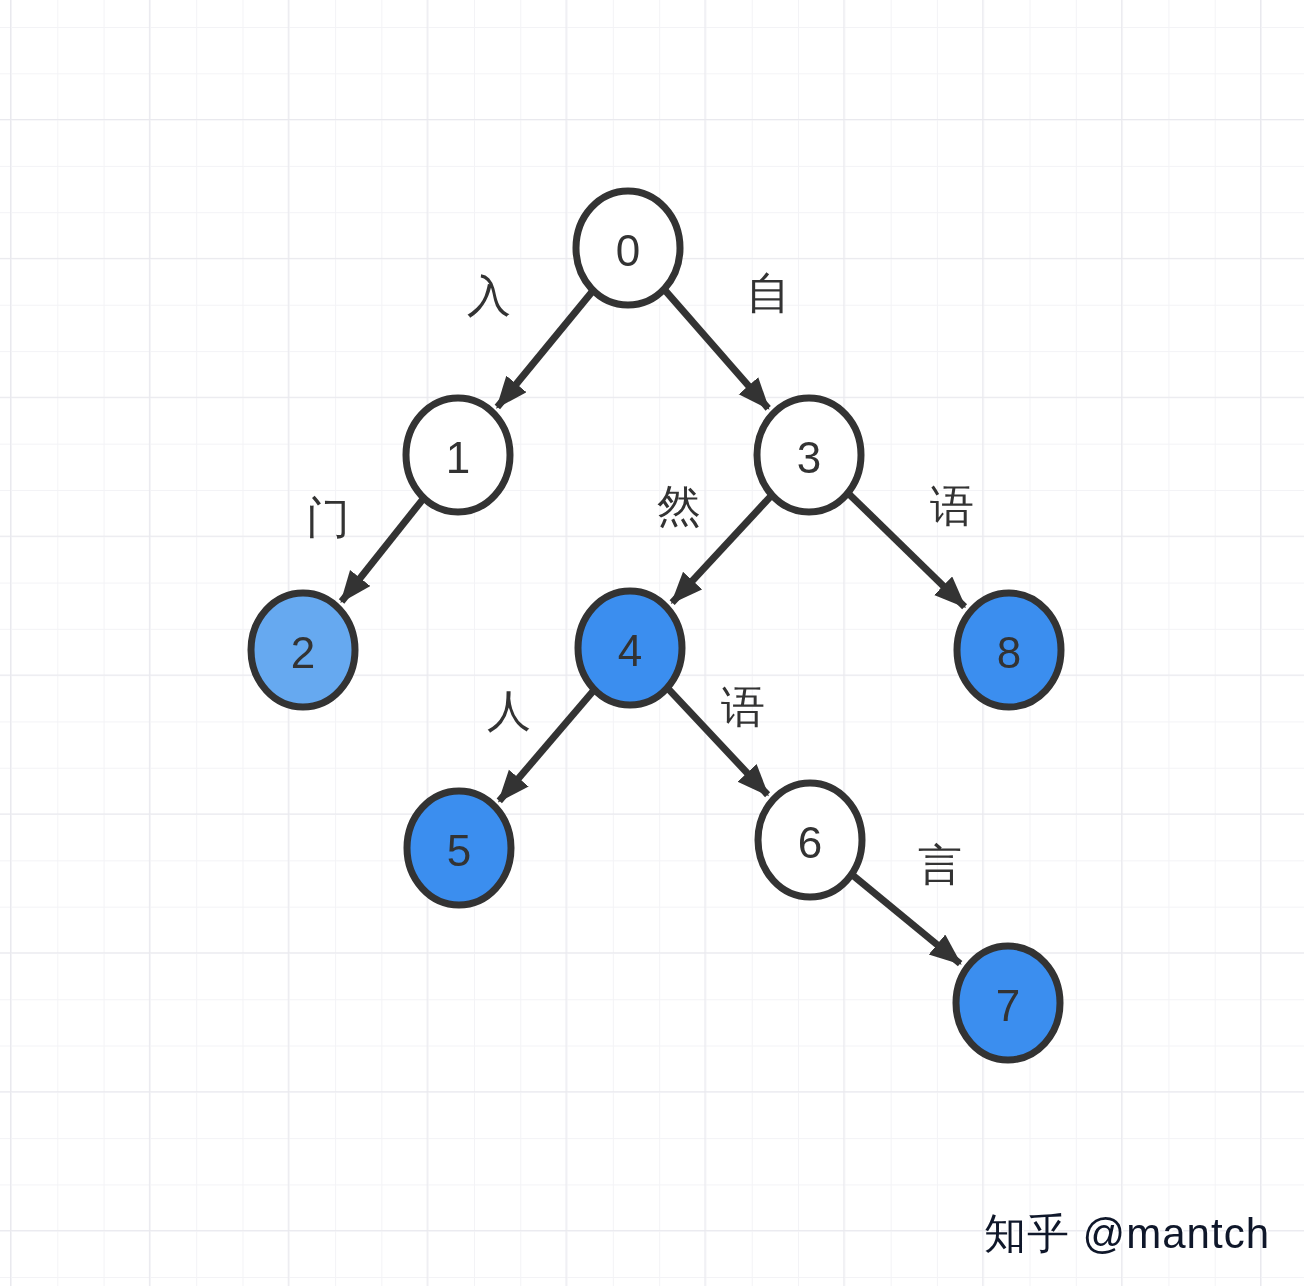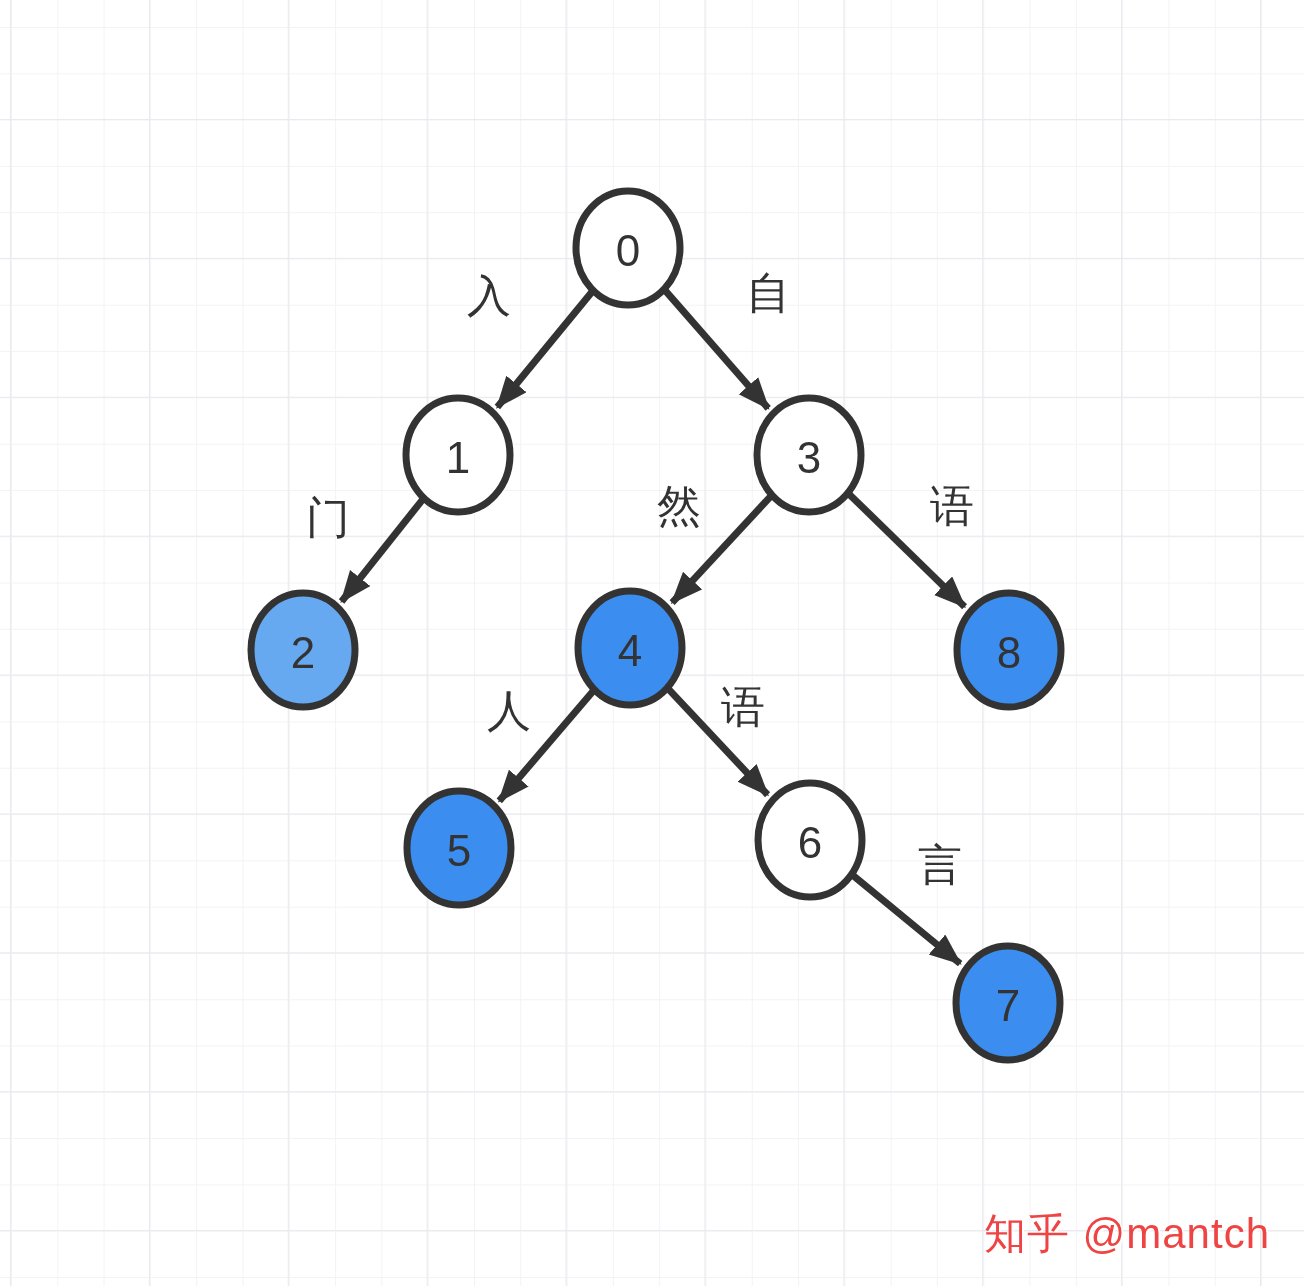--- a/index.html
+++ b/index.html
@@ -44,21 +44,21 @@
     font-family: "Liberation Sans", "DejaVu Sans", sans-serif;
     font-size: 44px;
     fill: #333333;
   }
   .watermark {
     position: absolute;
     right: 34px;
     top: 1206px;
     font-size: 42px;
     letter-spacing: 1px;
-    color: #ef4444;
+    color: #0f172a;
     text-shadow: 2px 2px 0 #ffffff;
     white-space: nowrap;
     user-select: none;
   }
 </style>
 </head>
 <body>
 
 <svg id="diagram-svg" width="1304" height="1286" viewBox="0 0 1304 1286">
     <defs>

